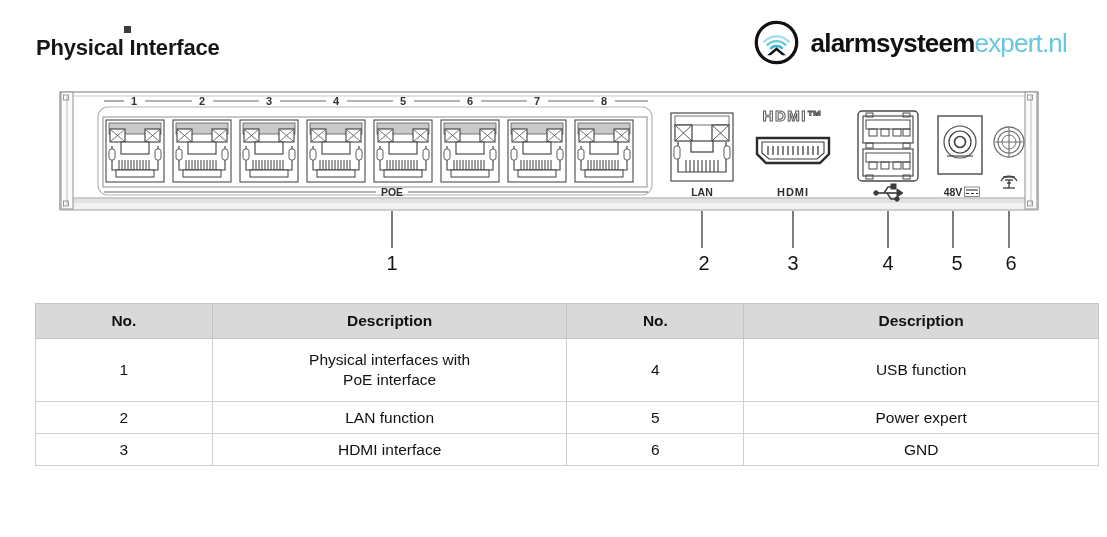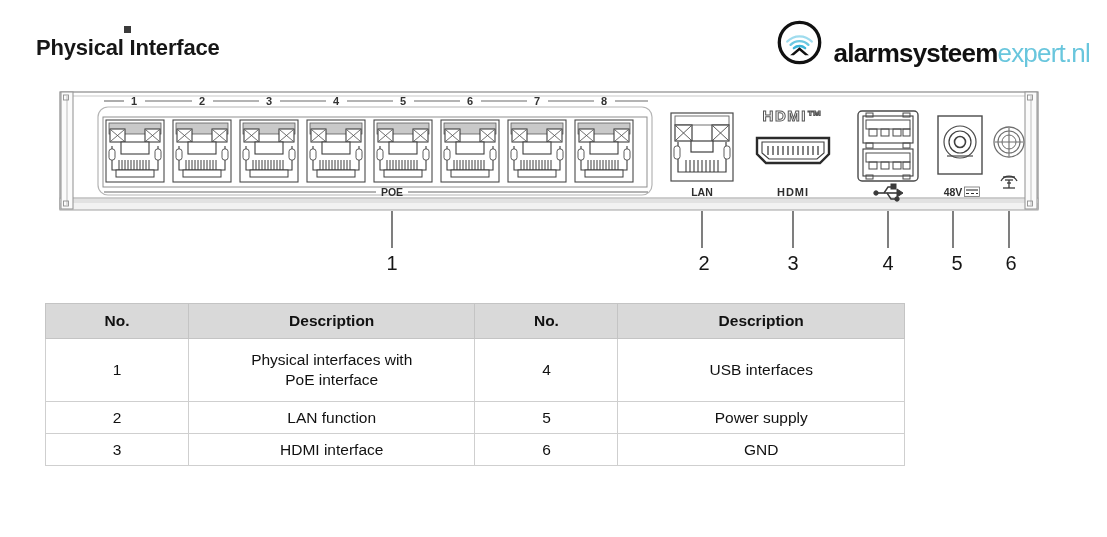--- a/index.html
+++ b/index.html
@@ -16,41 +16,41 @@
   }
   .heading-bullet{
     width:7px;height:7px;background:#3b3b3b;display:block;
     margin-top:4px;
   }
   .heading-text{
     font-size:22px;font-weight:bold;letter-spacing:-0.2px;color:#161616;
   }
 
   .brand-logo{
-    position:absolute;right:17px;top:19px;
-    display:flex;align-items:flex-end;gap:11px;
+    position:absolute;right:40px;top:19px;
+    display:flex;align-items:center;gap:11px;
   }
   .brand-mark{width:47px;height:47px;display:block;}
   .brand-word{
     font-size:26px;font-weight:bold;letter-spacing:-0.8px;
     white-space:nowrap;line-height:1;
   }
   .brand-word .w1{color:#111111;}
   .brand-word .w2{color:#69c6dd;font-weight:normal;}
 
   
   .device-wrap{
     position:absolute;left:0;top:80px;width:1107px;height:205px;
   }
   .device-svg{display:block;}
 
   
   .spec-table{
-    position:absolute;left:45px;top:303px;
-    width:860px;border-collapse:collapse;
+    position:absolute;left:35px;top:303px;
+    width:1064px;border-collapse:collapse;
     table-layout:fixed;
   }
   .spec-table td,.spec-table th{
     border:1px solid #cfcfcf;
     text-align:center;vertical-align:middle;
     font-size:15.5px;color:#111;
     padding:0;
   }
   .spec-table thead th{
     background:#d9d9d9;font-weight:bold;height:34px;
@@ -310,27 +310,27 @@
     </tr>
   </thead>
   <tbody>
     <tr class="tall">
       <td>1</td>
       <td class="desc-two-line">
         <div>Physical interfaces with</div>
         <div>PoE interface</div>
       </td>
       <td>4</td>
-      <td>USB interfaces</td>
+      <td>USB function</td>
     </tr>
     <tr>
       <td>2</td>
       <td>LAN function</td>
       <td>5</td>
-      <td>Power supply</td>
+      <td>Power expert</td>
     </tr>
     <tr>
       <td>3</td>
       <td>HDMI interface</td>
       <td>6</td>
       <td>GND</td>
     </tr>
   </tbody>
 </table>
 

